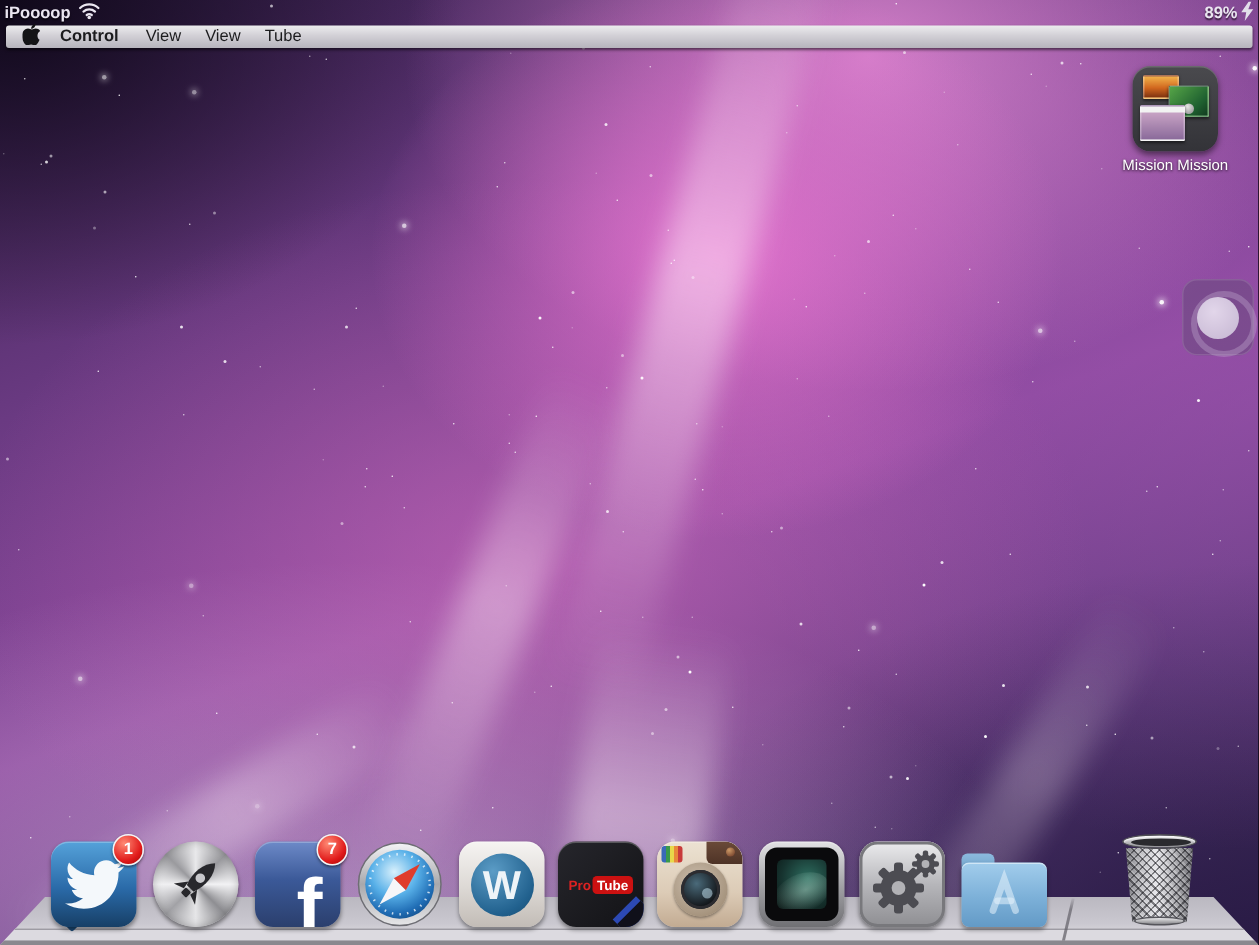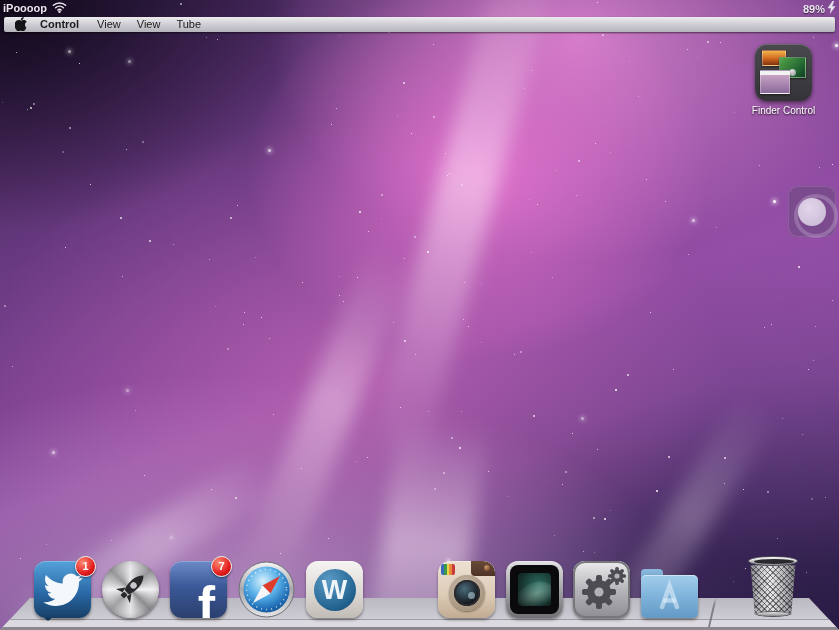--- a/index.html
+++ b/index.html
@@ -358,21 +358,21 @@
     <span class="mitem">View</span>
     <span class="mitem">Tube</span>
   </div>
 
   <div class="mc">
     <div class="mc-icon">
       <div class="mc-t mc-t1"></div>
       <div class="mc-t mc-t2"></div>
       <div class="mc-t mc-t3"></div>
     </div>
-    <div class="mc-label">Finder Control</div>
+    <div class="mc-label">Mission Mission</div>
   </div>
 
   <div class="atouch">
     <div class="at-ring"></div>
     <div class="at-core"></div>
   </div>
 
   <div class="dock">
     <div class="dock-front"></div>
     <div class="dock-base"></div>
@@ -432,20 +432,28 @@
       <polygon points="15,42 32.5,32.5 24.5,24.5" fill="#f6f6f8"></polygon>
     </svg>
   </div>
 
   <div class="dicon wp" style="left:306px;">
     <div class="rsq">
       <div class="wp-circle">W</div>
     </div>
   </div>
 
+  <div class="dicon pt" style="left:372px;">
+    <div class="rsq">
+      <span class="pt-pro">Pro</span>
+      <span class="pt-tube">Tube</span>
+      <div class="pt-corner"></div>
+      <div class="pt-corner2"></div>
+    </div>
+  </div>
 
   <div class="dicon ig" style="left:438px;">
     <div class="rsq">
       <div class="ig-top"></div>
       <div class="ig-flash"></div>
       <div class="ig-rainbow"></div>
       <div class="ig-lens">
         <div class="ig-lens2">
             <div class="ig-glint"></div>
           </div>

